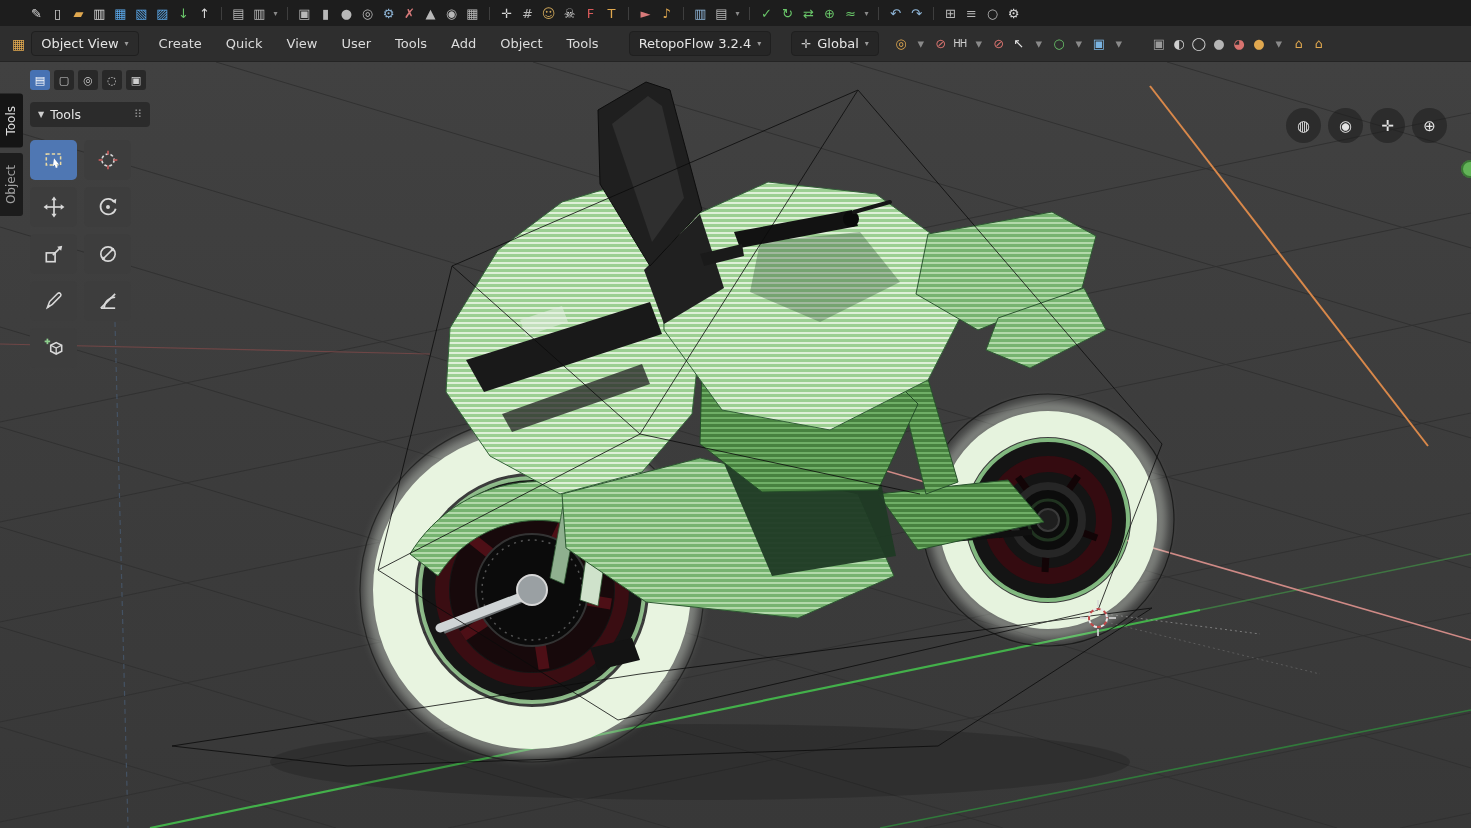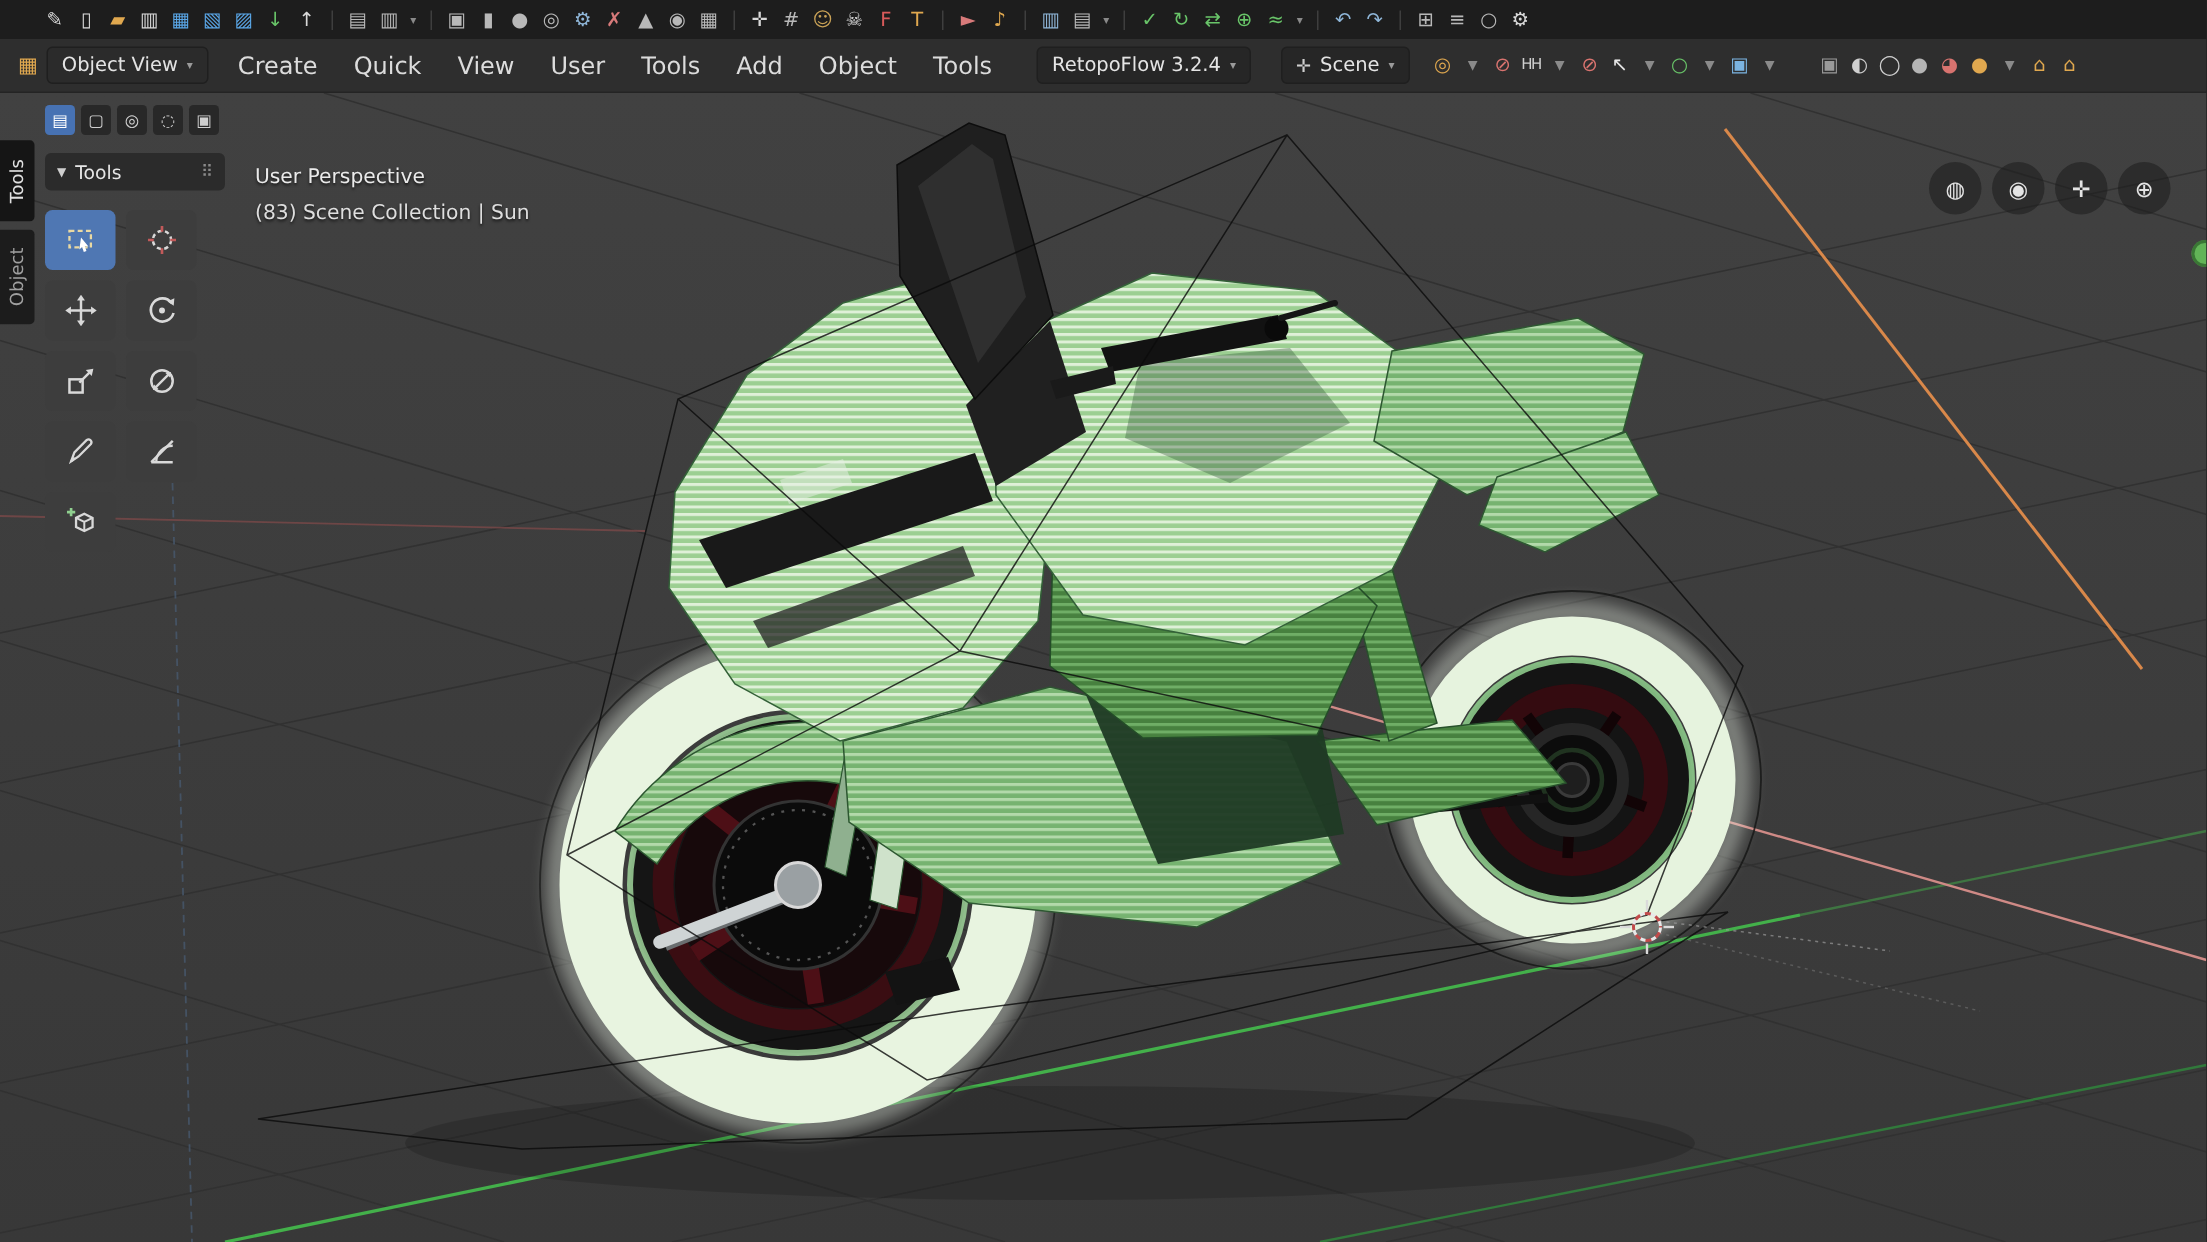--- a/index.html
+++ b/index.html
@@ -21,21 +21,21 @@
   .menubar{position:absolute;top:26px;left:0;width:1471px;height:36px;background:#2e2e2e;
            border-bottom:1px solid #242424;display:flex;align-items:center;gap:2px;
            padding:0 8px;box-sizing:border-box;white-space:nowrap;overflow:hidden;}
   .editor-btn{display:flex;align-items:center;gap:3px;padding:2px 4px;border-radius:3px;}
   .editor-btn .micon{font-size:14px;}
   .chev{font-size:8px;color:#9a9a9a;}
   .pill{display:flex;align-items:center;gap:6px;background:#2b2b2b;border:1px solid #1f1f1f;
         border-radius:4px;padding:4px 9px;font-size:13px;color:#e4e4e4;}
   .pill.flat{background:#262626;}
   .menus{display:flex;align-items:center;height:100%;margin-left:6px;}
-  .menu-item{padding:12px 12px;font-size:16px;color:#dcdcdc;height:100%;display:flex;align-items:center;cursor:default;}
+  .menu-item{padding:12px 12px;font-size:13px;color:#dcdcdc;height:100%;display:flex;align-items:center;cursor:default;}
   .rf-pill{margin-left:16px;}
   .or-pill{margin-left:18px;}
   .right-icons{display:flex;align-items:center;margin-left:10px;}
   .right-icons .ticon{width:20px;font-size:13px;}
   .right-icons [data-name="falloff-icon"]{font-size:10px;letter-spacing:-1px;width:18px;}
 
   
   .viewport{position:absolute;top:62px;left:0;width:1471px;height:766px;background:#3b3b3b;overflow:hidden;}
   svg.scene{position:absolute;top:0;left:0;}
 
@@ -206,21 +206,21 @@
       <span class="menu-item" data-name="menu-object">Object</span>
 
       <span class="menu-item" data-name="menu-tools">Tools</span>
     </nav>
   <div class="pill flat rf-pill" data-name="retopoflow-dropdown">
     <span data-name="retopoflow-label">RetopoFlow 3.2.4</span>
     <span class="chev" data-name="chevron-down-icon">▾</span>
   </div>
   <div class="pill flat or-pill" data-name="transform-orientation-select">
     <span data-name="orientation-axes-icon" style="color:#cfcfcf;font-size:12px">✛</span>
-    <span data-name="orientation-label">Scene</span>
+    <span data-name="orientation-label">Global</span>
     <span class="chev" data-name="chevron-down-icon">▾</span>
   </div>
   <div class="right-icons" data-name="header-right-controls">
 
       <span class="ticon" data-name="snap-toggle-icon" style="color: rgb(224, 168, 79);">◎</span>
 
       <span class="ticon" data-name="dropdown-chevron-icon" style="color: rgb(138, 138, 138);">▾</span>
 
       <span class="ticon" data-name="proportional-edit-icon" style="color: rgb(216, 115, 111);">⊘</span>
 
@@ -534,24 +534,20 @@
           <path d="M7,7.5 L12,10 L17,7.5 M12,10 V15.5" stroke="#d9d9d9" stroke-width="1.2"></path>
           <g stroke="#8fd08f" stroke-width="1.6">
               <line x1="1.5" y1="4" x2="6.5" y2="4"></line>
               <line x1="4" y1="1.5" x2="4" y2="6.5"></line>
             </g>
         </svg>
       </button>
     </div>
   </div>
 
-  <div class="vp-overlay" data-name="viewport-overlay-text">
-    <div data-name="view-name-text">User Perspective</div>
-    <div class="l2" data-name="active-object-text">(83) Scene Collection | Sun</div>
-  </div>
 
   <div class="gizmos" data-name="viewport-nav-gizmos">
 
       <span data-name="projection-toggle-gizmo">◍</span>
 
       <span data-name="camera-view-gizmo">◉</span>
 
       <span data-name="pan-view-gizmo">✛</span>
 
       <span data-name="zoom-view-gizmo">⊕</span>

